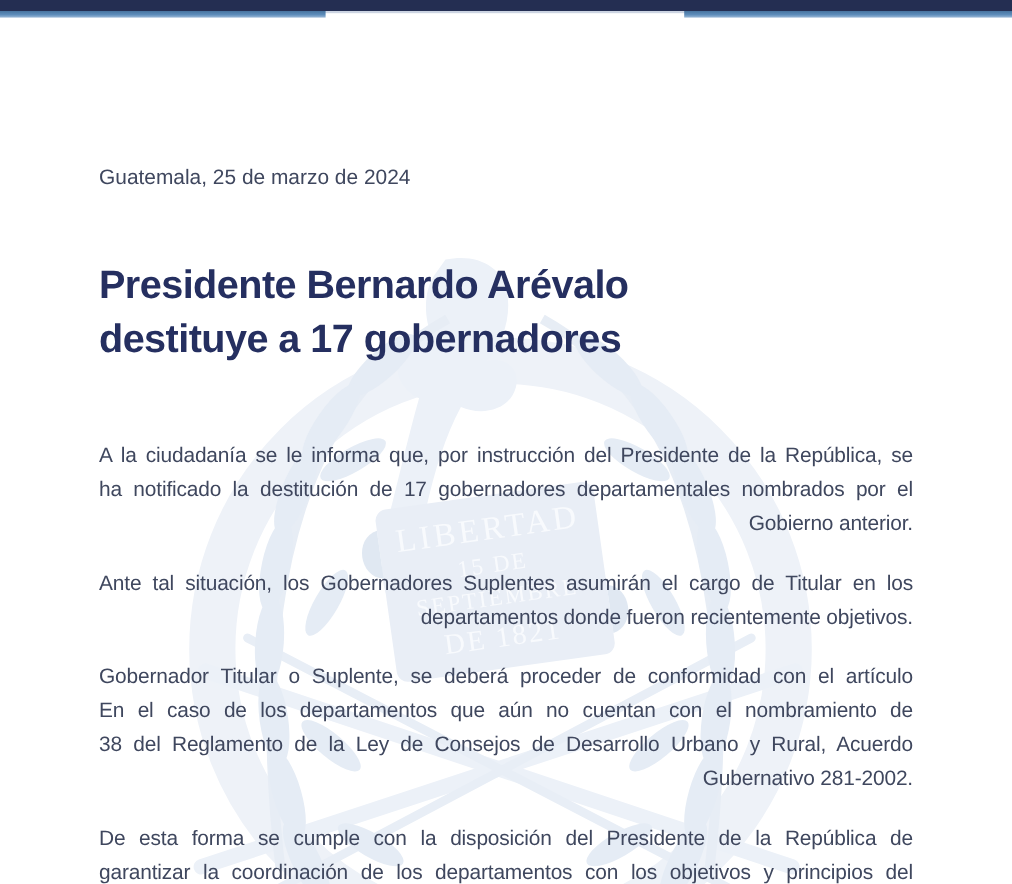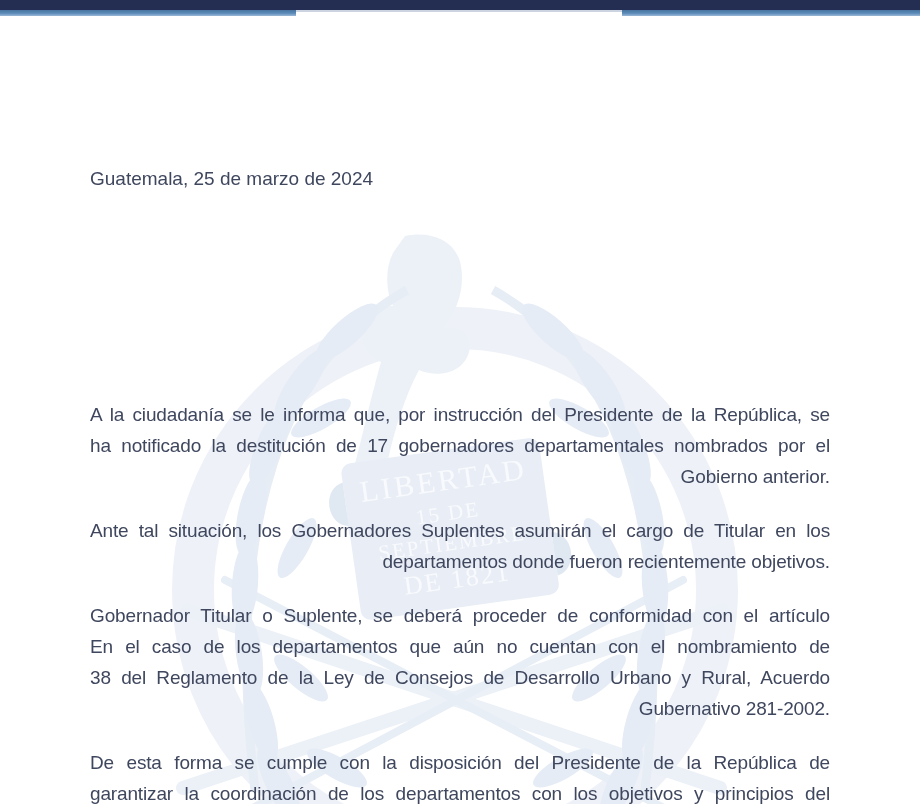--- a/index.html
+++ b/index.html
@@ -25,21 +25,21 @@
   }
   .bar-blue.left{left:0;width:296px;}
   .bar-blue.right{left:622px;width:298px;}
   
   .watermark{
     position:absolute;left:105px;top:228px;width:690px;height:600px;
     pointer-events:none;
   }
   
   .dateline{
-    position:absolute;left:90px;top:167px;width:740px;
+    position:absolute;left:90px;top:150px;width:740px;
     font-size:19px;line-height:24px;color:#3f475e;
   }
   .headline{
     position:absolute;left:90px;top:234px;width:780px;
     font-size:36px;line-height:49px;font-weight:700;
     letter-spacing:-0.5px;color:#252f60;
   }
   .body-copy{
     position:absolute;left:90px;top:399px;width:740px;
     font-size:19px;line-height:31px;color:#3f475e;
@@ -119,20 +119,24 @@
       <ellipse cx="516" cy="556" rx="42" ry="13" transform="rotate(-64 516 556)"></ellipse>
       <ellipse cx="474" cy="190" rx="34" ry="11" transform="rotate(30 474 190)"></ellipse>
       <ellipse cx="498" cy="320" rx="34" ry="11" transform="rotate(60 498 320)"></ellipse>
       <ellipse cx="494" cy="450" rx="34" ry="11" transform="rotate(-40 494 450)"></ellipse>
       <ellipse cx="458" cy="540" rx="34" ry="11" transform="rotate(-30 458 540)"></ellipse>
     </g>
   </svg>
 
   <div class="dateline">Guatemala, 25 de marzo de 2024</div>
 
+  <div class="headline">
+    <div>Presidente Bernardo Arévalo</div>
+    <div>destituye a 17 gobernadores</div>
+  </div>
 
   <div class="body-copy">
     <div class="para">
       <div class="jline">A la ciudadanía se le informa que, por instrucción del Presidente de la República, se</div>
       <div class="jline">ha notificado la destitución de 17 gobernadores departamentales nombrados por el</div>
       <div class="lline">Gobierno anterior.</div>
     </div>
     <div class="para">
       <div class="jline">Ante tal situación, los Gobernadores Suplentes asumirán el cargo de Titular en los</div>
       <div class="lline">departamentos donde fueron recientemente objetivos.</div>

